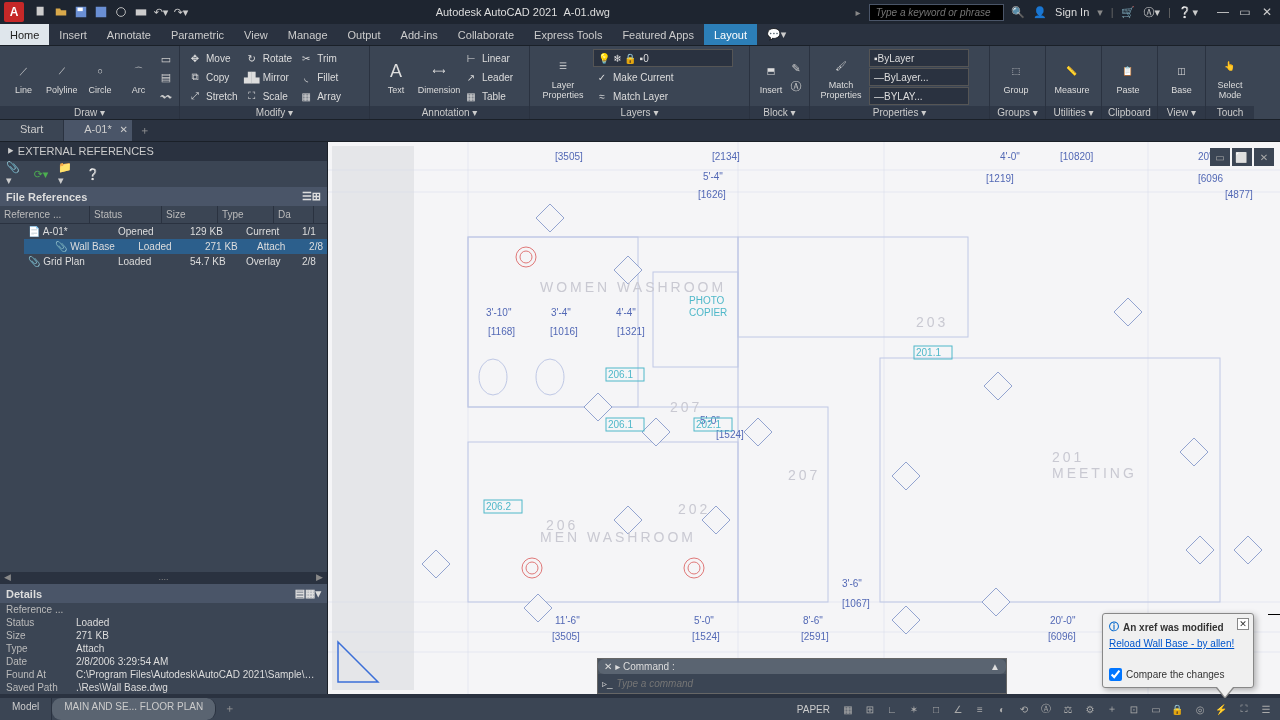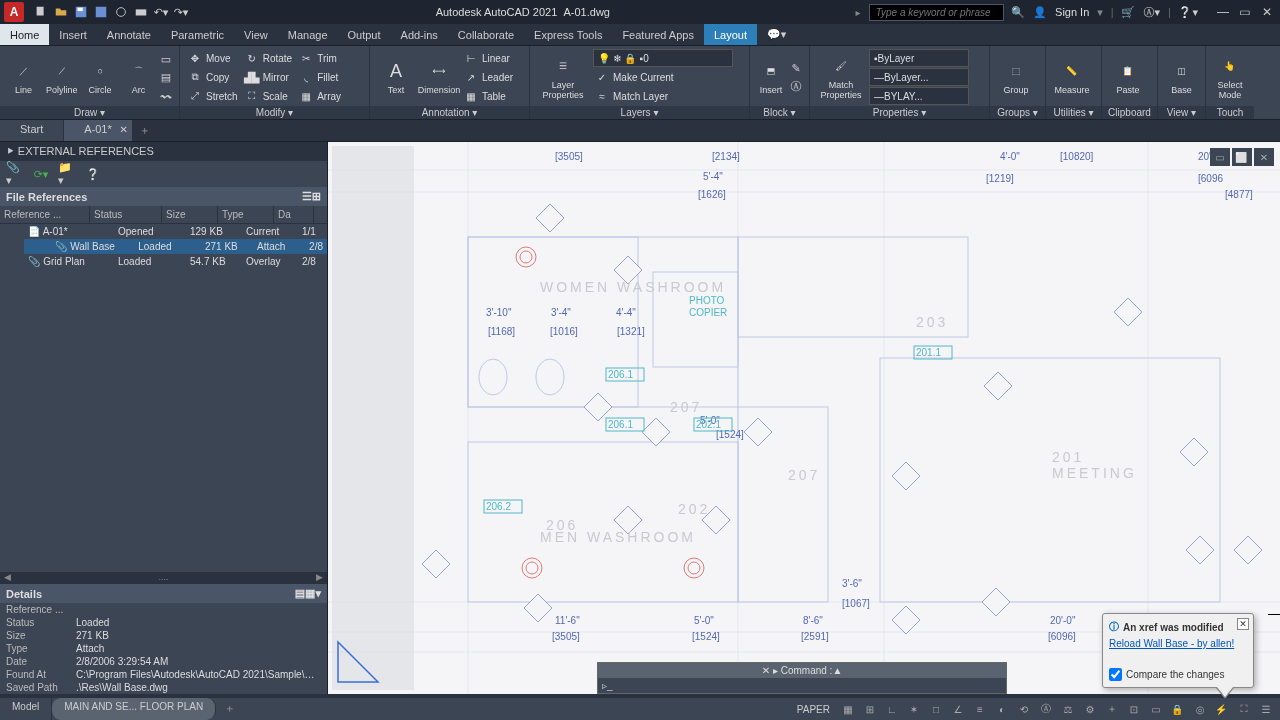--- a/index.html
+++ b/index.html
@@ -72,21 +72,21 @@
 .red-circle { fill:none; stroke:#e07878; stroke-width:1;}
 .bp-rect { fill:none; stroke:#bfc8e5; stroke-width:1;}
 
 .crosshair { position:absolute; left:980px; top:472px; pointer-events:none;}
 .crosshair::before, .crosshair::after { content:''; position:absolute; background:#000;}
 .crosshair::before { width:80px; height:1px; left:-40px; top:0;}
 .crosshair::after { width:1px; height:80px; left:0; top:-40px;}
 
 
 .cmdline { position: absolute; left: 597px; bottom: 26px; width: 410px; background: #49535f; border: 1px solid #666; font-size:10px;}
-.cmd-hist { background: #5a6471; padding: 2px 6px; color: #ddd; display:flex; justify-content:center;}
+.cmd-hist { background: #5a6471; padding: 2px 6px; color: #ddd; display:flex; justify-content:space-between;border-radius:6px;}
 .cmd-input-row { display:flex; align-items:center; background:#3b4554; padding:2px 4px;}
 .cmd-input { background: transparent; border: none; color: #888; font-style: italic; flex:1; padding:2px 4px; font-size:10px;}
 
 
 .balloon { position: absolute; right: 26px; bottom: 32px; width: 152px; background: #f0f0f0; border: 1px solid #888; border-radius: 3px; padding: 6px 6px; color: #333; font-size: 10px; box-shadow: 2px 2px 6px rgba(0,0,0,0.3);}
 .balloon-head { display:flex; align-items:center; gap:4px; font-weight:bold; margin-bottom:4px;}
 .balloon-close { position:absolute; right:4px; top:4px; width:12px; height:12px; border:1px solid #888; font-size:9px; text-align:center; line-height:10px; cursor:pointer; background:#fff;}
 .balloon a { color: #0055cc; text-decoration: underline; cursor:pointer;text-align:right;}
 .balloon-check { display:flex; align-items:center; gap:4px; margin-top:19px;}
 .balloon-tail { position:absolute; bottom:-10px; right:20px; width:0; height:0; border-left:8px solid transparent; border-right:8px solid transparent; border-top:10px solid #f0f0f0;}
@@ -595,20 +595,21 @@
   </div>
 </div>
 
 <div class="cmdline">
   <div class="cmd-hist">
       <span>✕ ▸ <span>Command :</span></span>
       <span>▲</span>
     </div>
   <div class="cmd-input-row">
     <span>▹_</span>
+    <input class="cmd-input" placeholder="Type a command" style="">
   </div>
 </div>
 
 <div class="balloon">
   <div class="balloon-close">✕</div>
   <div class="balloon-head">
       <span style="color:#0066cc">ⓘ</span>
       <span>An xref was modified</span>
     </div>
   <a>Reload Wall Base - by allen!</a>

